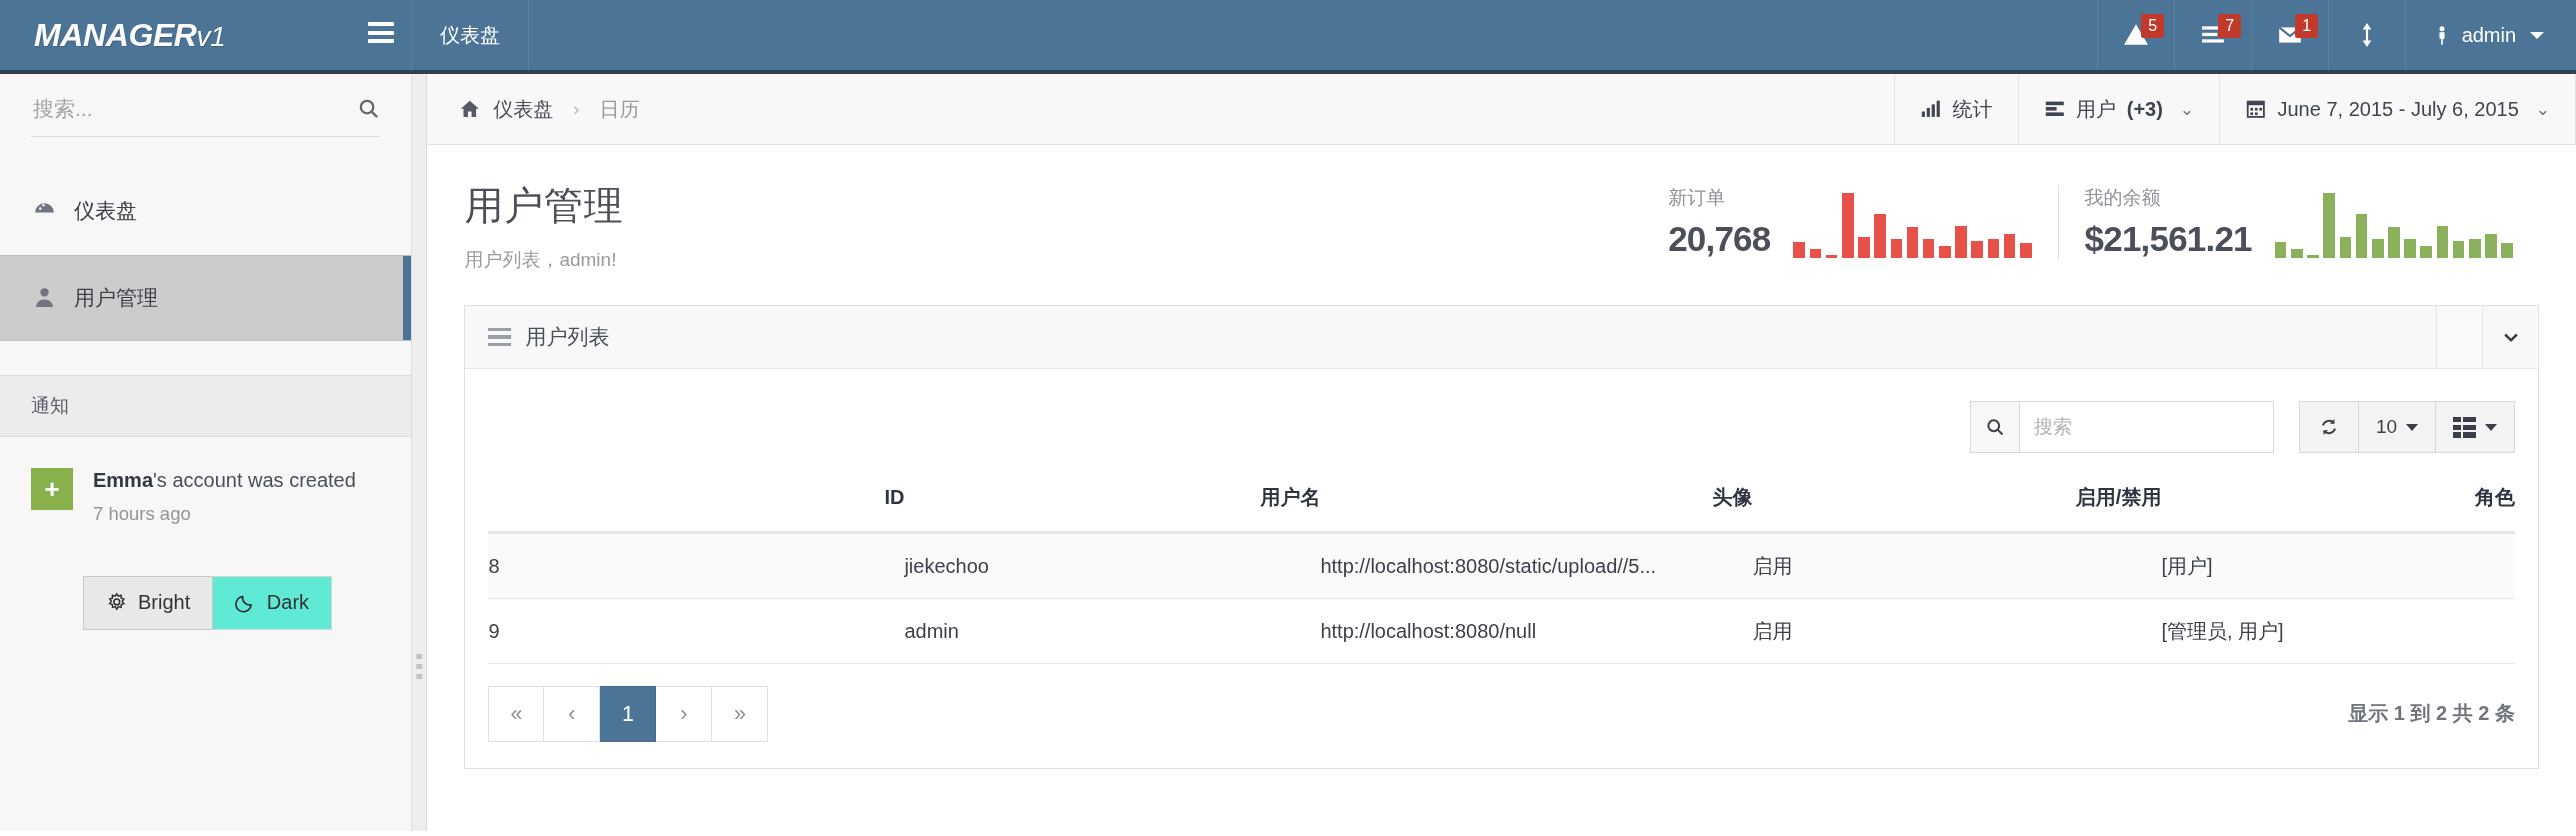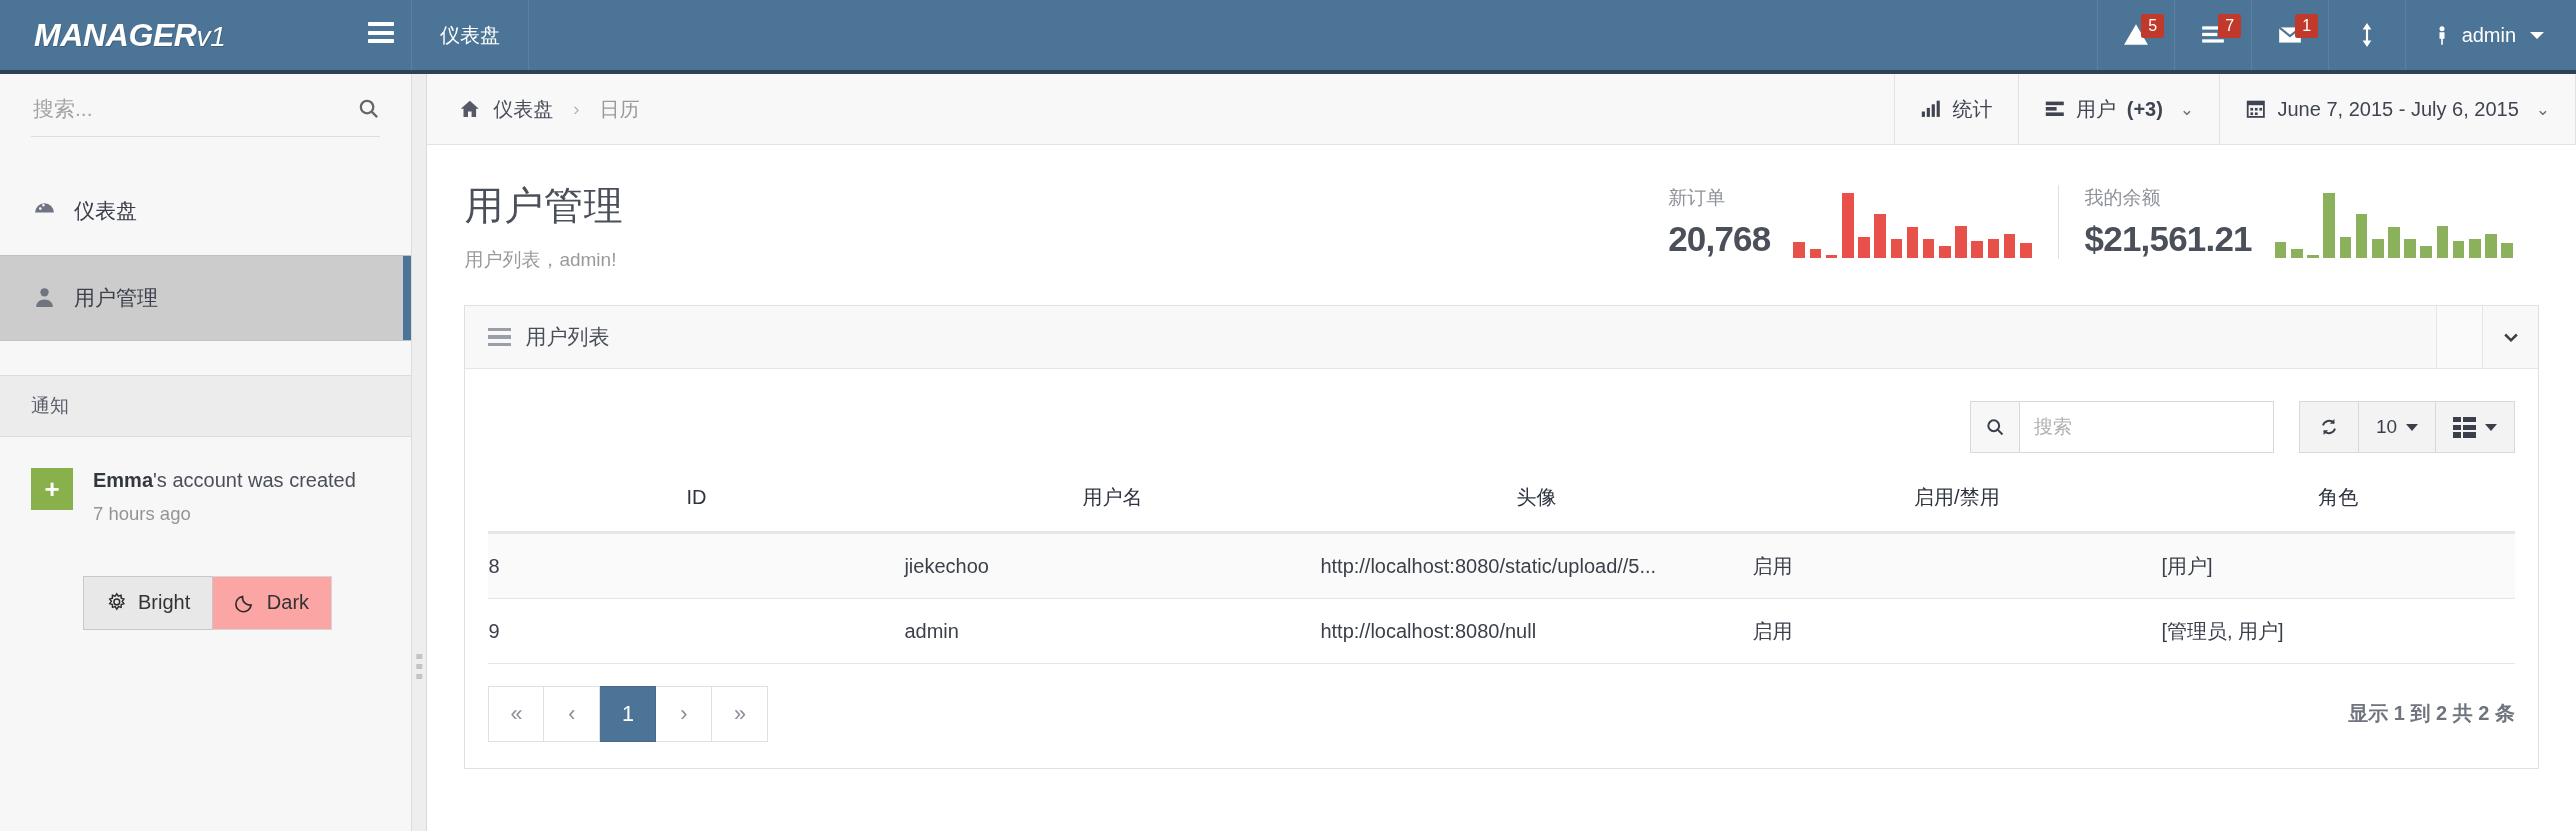--- a/index.html
+++ b/index.html
@@ -173,21 +173,21 @@
 
   .theme-toggle {
     margin: 51px 0 0 83px;
     display: flex;
   }
   .theme-btn {
     display: flex; align-items: center; justify-content: center; gap: 10.8px;
     height: 54px; padding: 0 21.6px;
     border: 1.5px solid #d6d6d6;
     font-size: 20px; color: #333;
-    background: #fca5a5;
+    background: #5eead4;
     cursor: pointer;
   }
   .theme-btn.active { background: #e8e8e8; border-color: #c8c8c8; }
   .theme-btn + .theme-btn { border-left: none; }
   .theme-btn svg { width: 21.6px; height: 21.6px; fill: #2b2b2b; }
 
   
   .splitter {
     width: 15.4px; flex: 0 0 15.4px;
     background: #eeeeee;
@@ -316,22 +316,22 @@
     width: 0; height: 0;
     border-left: 6.2px solid transparent;
     border-right: 6.2px solid transparent;
     border-top: 7px solid #3a3f4a;
   }
   .cols-icon { display: grid; grid-template-columns: 7.7px 12.3px; gap: 2.3px; }
   .cols-icon i { display:block; height: 5.4px; background:#3a3f4a; }
 
   table.data { width: 100%; border-collapse: collapse; }
   table.data th {
-    text-align: center;
-    font-size: 20px; font-weight: normal; color: #2f3440;
+    text-align: right;
+    font-size: 20px; font-weight: bold; color: #2f3440;
     padding: 10.8px 0 20px 0;
     border-bottom: 3.1px solid #e6e6e6;
   }
   table.data td {
     font-size: 20px; color: #3a3f4a;
     padding: 18.5px 0;
     border-bottom: 1.5px solid #e6e6e6;
   }
   table.data tbody tr:nth-child(odd) { background: #fafafa; }
   .col-id { width: 416px; }

